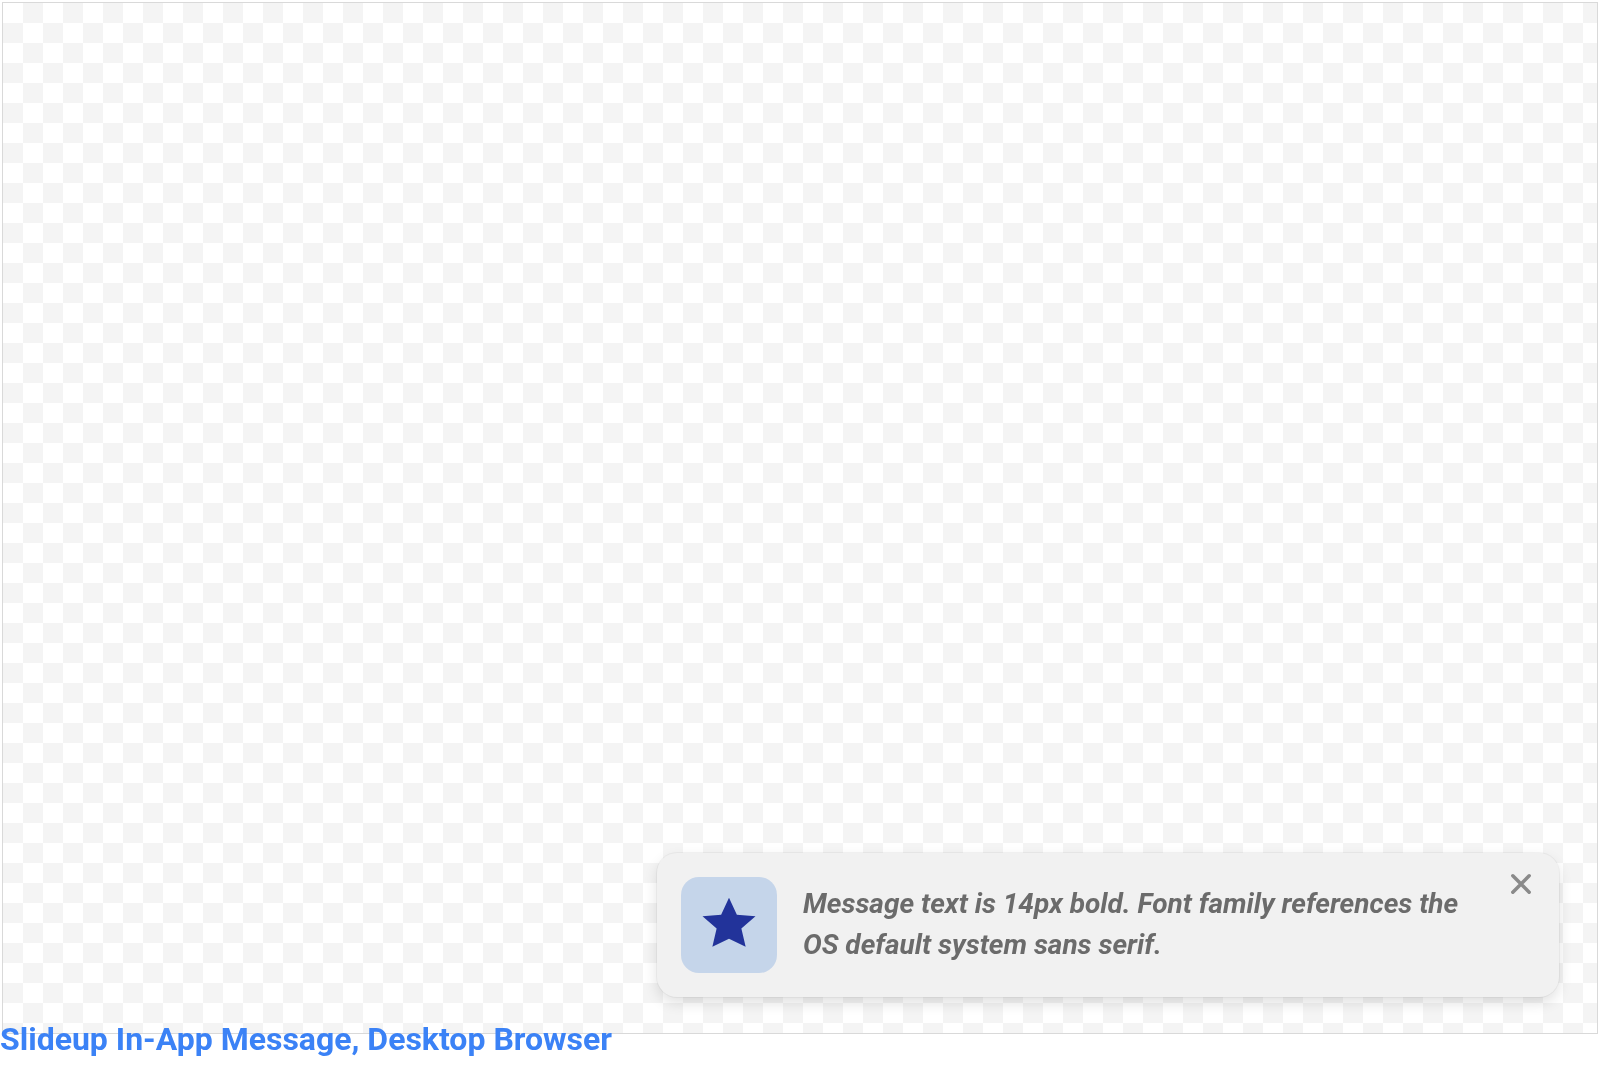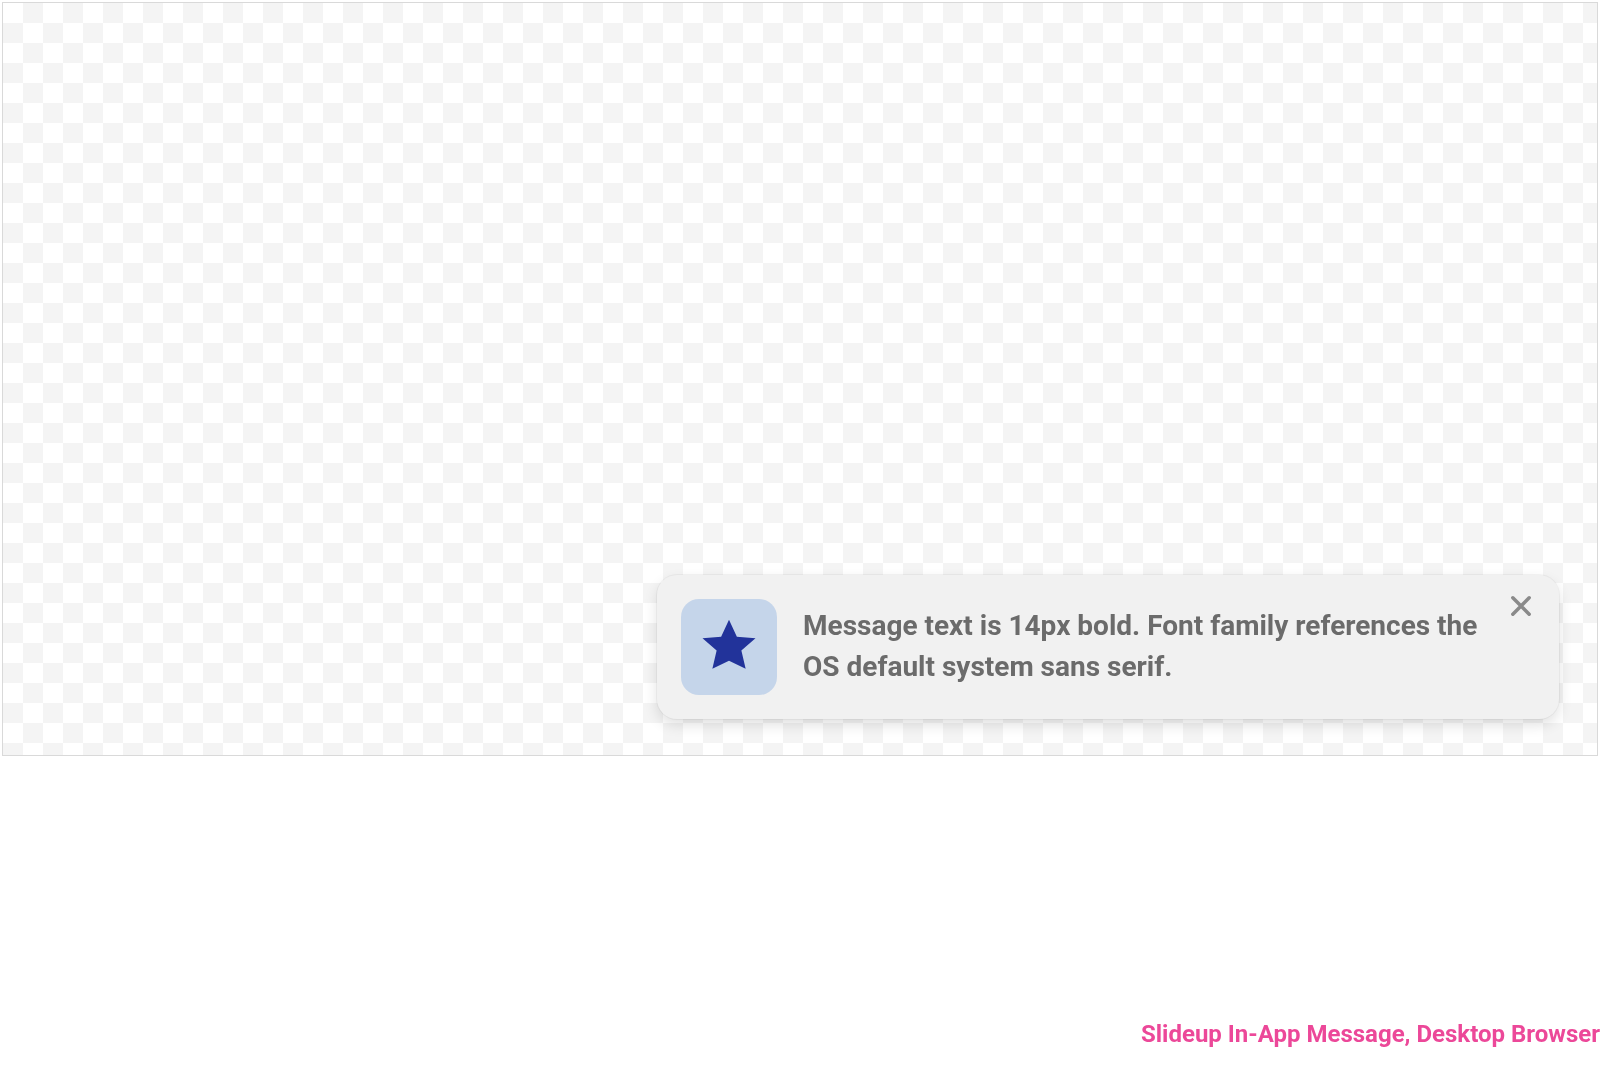--- a/index.html
+++ b/index.html
@@ -8,29 +8,30 @@
       width: 1600px;
       height: 1068px;
       background: #ffffff;
       position: relative;
     }
     .canvas {
       position: absolute;
       top: 2px;
       left: 2px;
       width: 1596px;
-      height: 754px;
+      height: 1032px;
       border: 1px solid #d9d9d9;
       background: #ffffff;
       background-image:
         linear-gradient(45deg, #f4f4f4 25%, transparent 25%, transparent 75%, #f4f4f4 75%),
         linear-gradient(45deg, #f4f4f4 25%, transparent 25%, transparent 75%, #f4f4f4 75%);
       background-size: 40px 40px;
       background-position: 0 0, 20px 20px;
       overflow: hidden;
+      font-style: italic;
     }
     .slideup {
       position: absolute;
       right: 38px;
       bottom: 36px;
       width: 902px;
       background: #F1F1F1;
       border-radius: 20px;
       box-shadow: 0 6px 14px rgba(0,0,0,0.12), 0 0 0 1px rgba(0,0,0,0.04);
       display: flex;
@@ -68,24 +69,24 @@
       color: #8a8a8a;
       background: transparent;
       border: none;
     }
     .close-btn svg { width: 28px; height: 28px; }
     .caption {
       position: absolute;
       top: 1020px;
       left: 0;
       width: 100%;
-      text-align: right;
-      font-size: 24px;
+      text-align: left;
+      font-size: 32px;
       font-weight: 700;
-      color: #ec4899;
+      color: #3b82f6;
     }
   </style>
 </head>
 <body>
 
 <div class="canvas">
   <div class="slideup">
     <div class="icon-wrap">
       <span>
         <svg viewBox="0 0 24 24">

